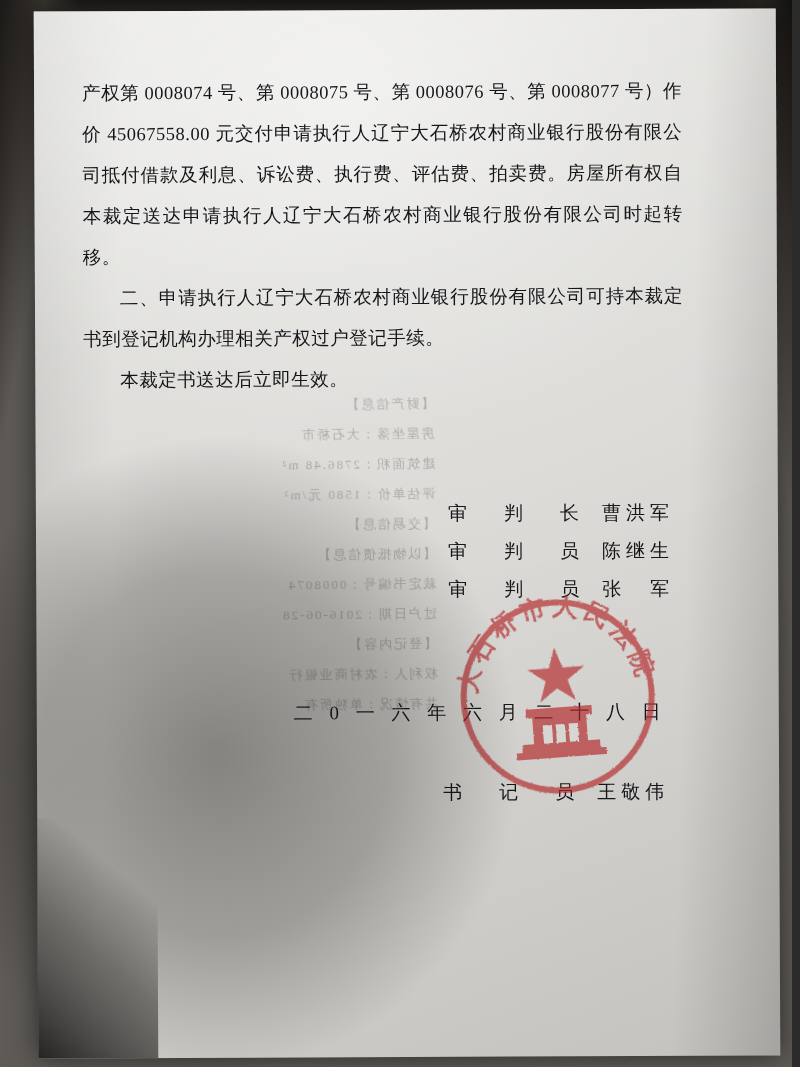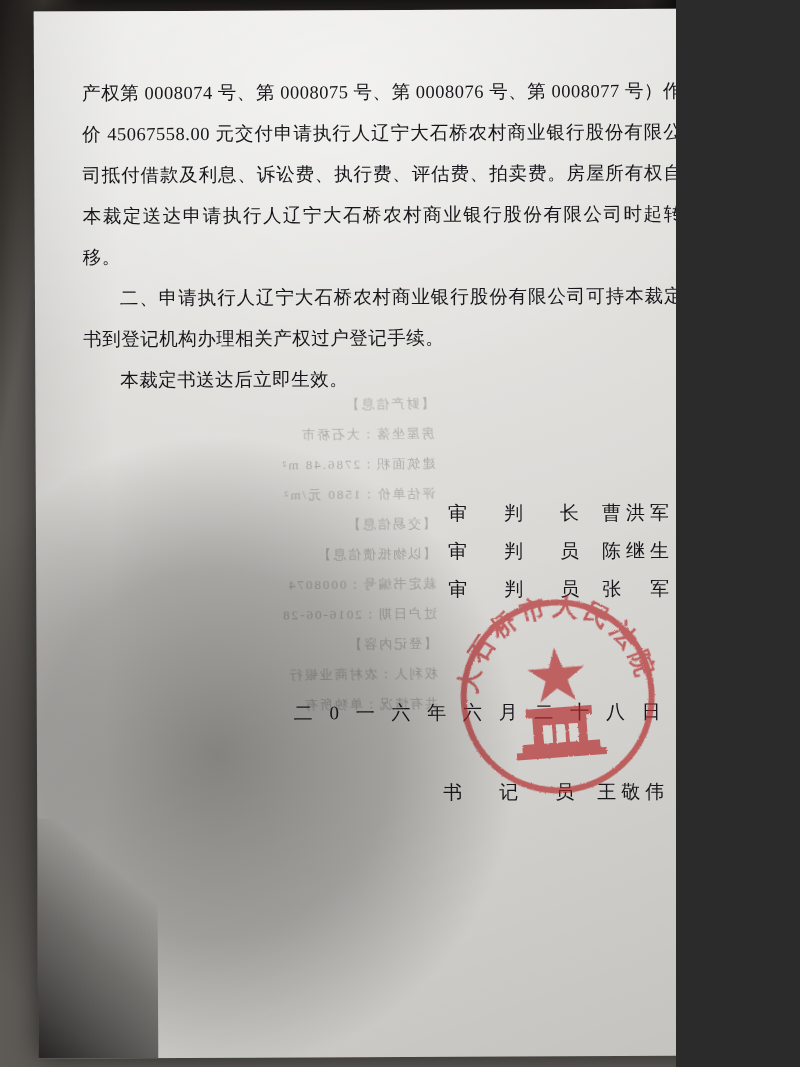--- a/index.html
+++ b/index.html
@@ -9,21 +9,21 @@
   }
   body {
     width: 800px;
     height: 1067px;
     overflow: hidden;
     font-family: "Liberation Serif", "DejaVu Serif", serif;
   }
 
   #page {
     position: relative;
-    width: 676px;
+    width: 792px;
     height: 1067px;
     background: #b91c1c;
     overflow: hidden;
   }
 
   
   .backdrop {
     position: absolute;
     inset: 0;
     background:

